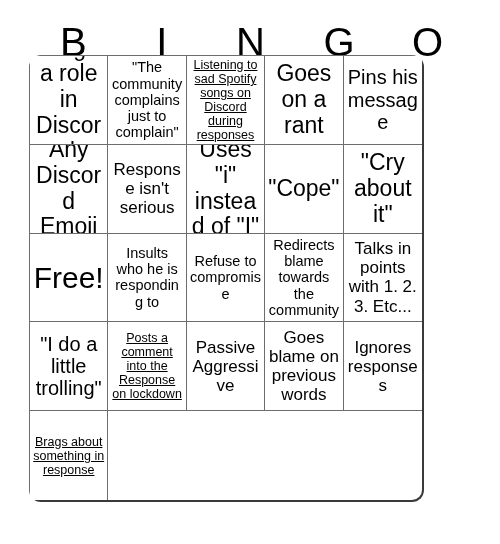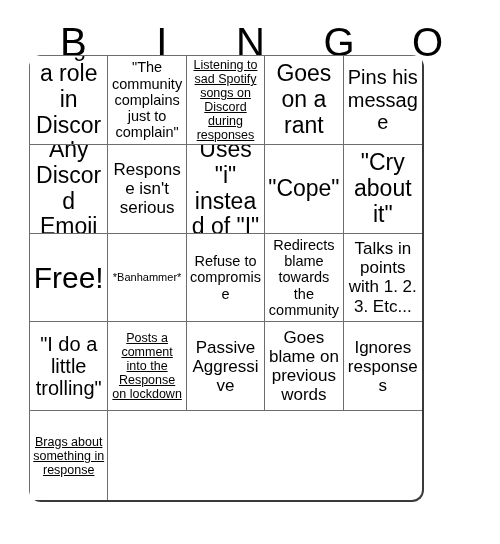--- a/index.html
+++ b/index.html
@@ -143,22 +143,22 @@
       </div>
       <div class="bingo-cell fs-xl">
         <span class="cell-text">"Cope"</span>
       </div>
       <div class="bingo-cell fs-xl">
         <span class="cell-text">"Cry about it"</span>
       </div>
       <div class="bingo-cell fs-xxl">
         <span class="cell-text">Free!</span>
       </div>
-      <div class="bingo-cell fs-xxs">
-        <span class="cell-text">*Banhammer*</span>
+      <div class="bingo-cell fs-sm">
+        <span class="cell-text">Insults who he is responding to</span>
       </div>
       <div class="bingo-cell fs-sm">
         <span class="cell-text">Refuse to compromise</span>
       </div>
       <div class="bingo-cell fs-sm">
         <span class="cell-text">Redirects blame towards the community</span>
       </div>
       <div class="bingo-cell fs-md">
         <span class="cell-text">Talks in points with 1. 2. 3. Etc...</span>
       </div>

